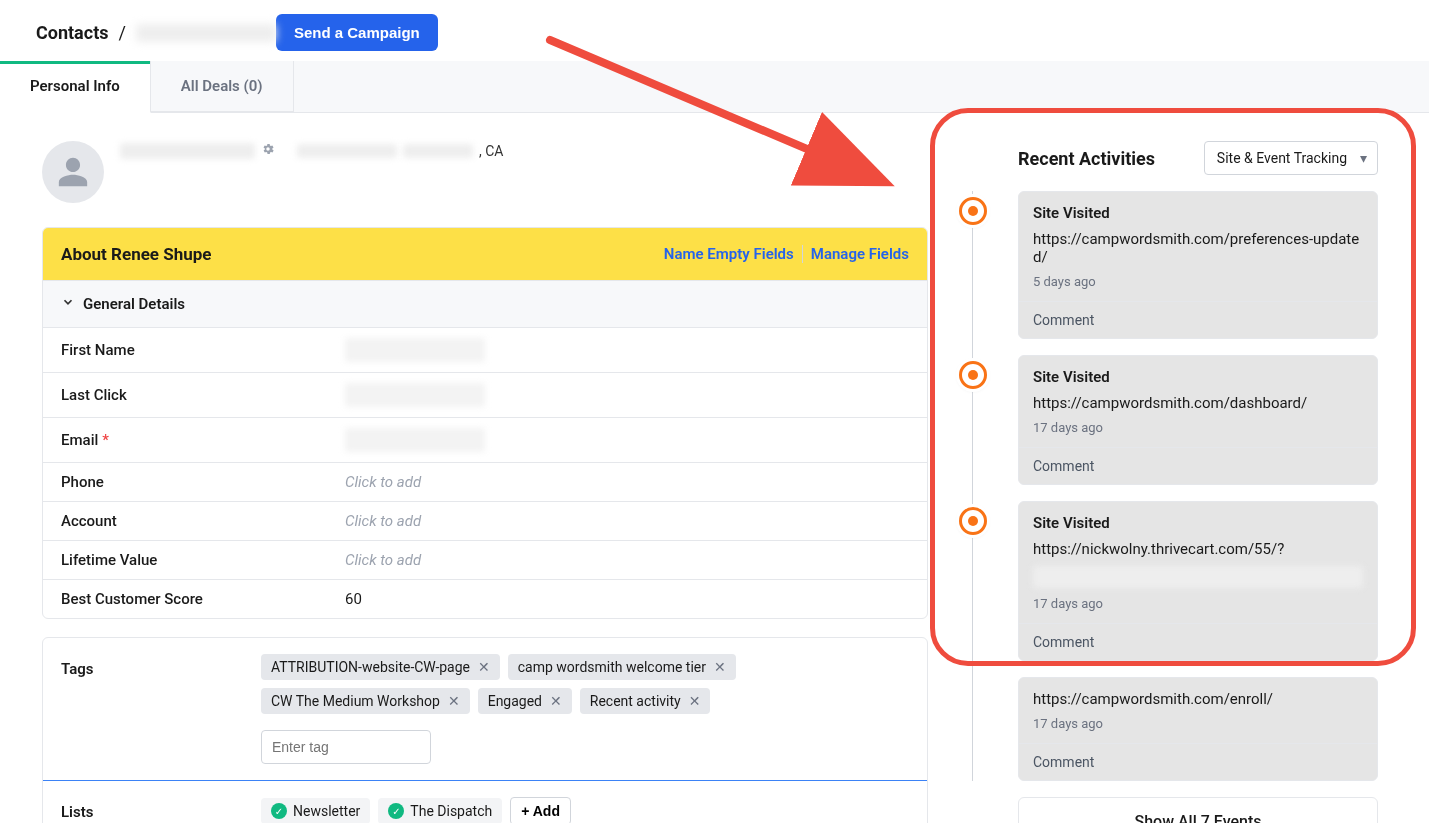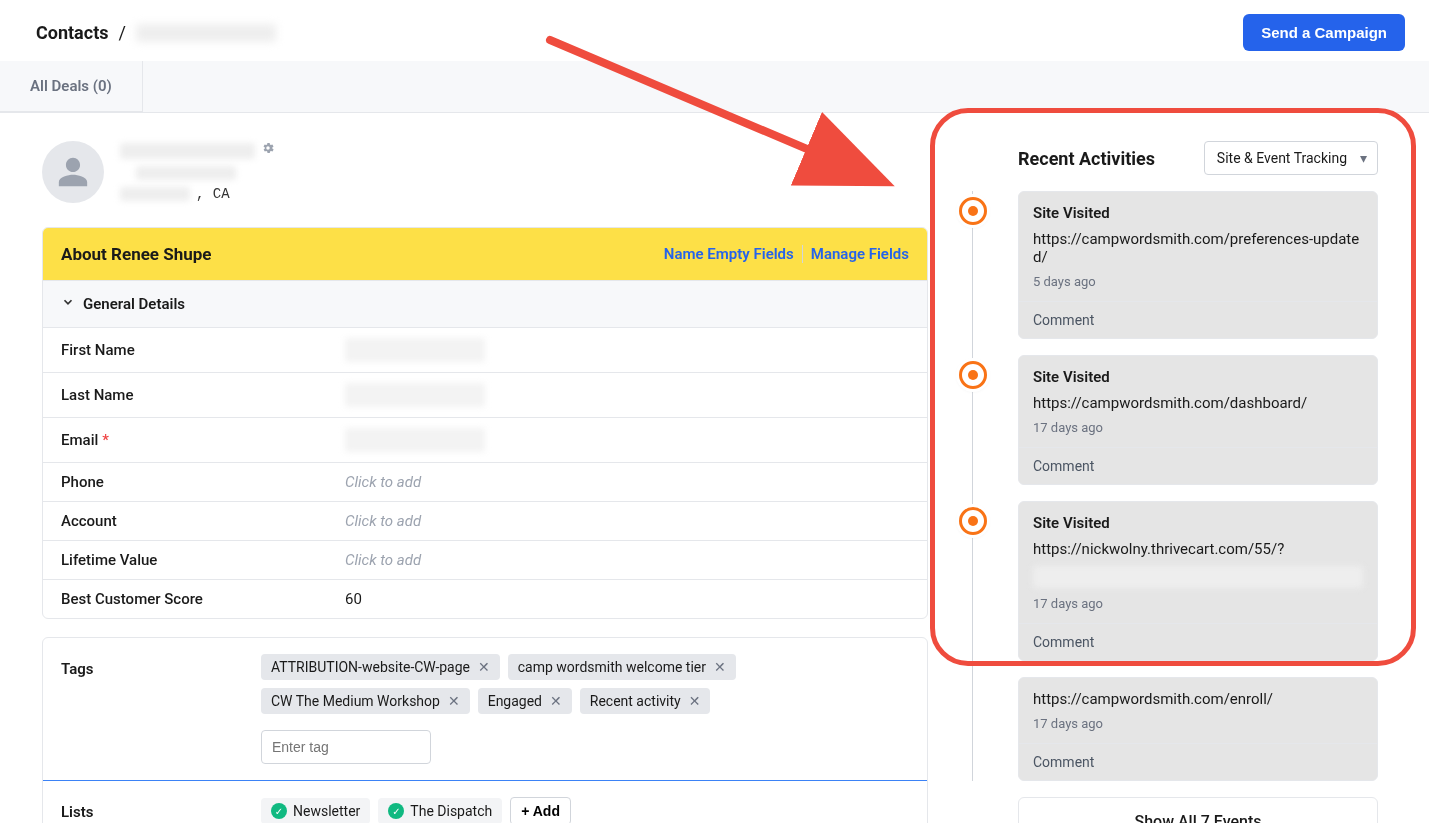--- a/index.html
+++ b/index.html
@@ -1,41 +1,41 @@
 <!DOCTYPE html>
 <html><head>
 <meta charset="utf-8">
 <style>
 * { box-sizing: border-box; margin: 0; padding: 0; }
 body { font-family: -apple-system, BlinkMacSystemFont, "Segoe UI", Roboto, Helvetica, Arial, sans-serif; background: #f9fafb; color: #1a1a1a; }
 .page { width: 1429px; height: 823px; background: #fff; position: relative; overflow: hidden; }
 
 
-.topbar { display: flex; justify-content: space-between; align-items: center; padding: 14px 24px 10px 36px; }
+.topbar { display: flex; align-items: center; padding: 14px 24px 10px 36px; }
 .breadcrumb { font-size: 18px; font-weight: 700; display: flex; align-items: center; gap: 10px; }
 .breadcrumb .slash { font-weight: 400; }
 .breadcrumb .blur { filter: blur(4px); background: #eee; width: 140px; height: 18px; border-radius: 3px; display: inline-block; }
 .btn-primary { background: #2563eb; color: #fff; border-radius: 6px; padding: 10px 18px; font-weight: 600; font-size: 15px; border: none; cursor: pointer; }
 
 
 .tabs { display: flex; border-bottom: 1px solid #e5e7eb; background: #f7f8fa; }
 .tab { padding: 16px 30px; font-size: 15px; font-weight: 600; color: #6b7280; cursor: pointer; background: #f7f8fa; border-right: 1px solid #e5e7eb; border-bottom: 1px solid #e5e7eb; position: relative; }
 .tab.active { background: #fff; color: #1a1a1a; border-bottom: 1px solid #fff; margin-bottom: -1px; }
 .tab.active::before { content:''; position:absolute; top:0; left:0; right:0; height:3px; background:#10b981; }
 
 
 .main { display: flex; padding: 28px 22px 0 42px; gap: 30px; }
 .left { width: 886px; }
 .right { width: 420px; position: relative; }
 
 
 .profile-row { display: flex; align-items: flex-start; gap: 16px; margin-bottom: 24px; }
 .avatar { width: 62px; height: 62px; background:#e5e7eb; border-radius:50%; display:flex; align-items:center; justify-content:center; }
 .avatar svg { width:34px; height:34px; fill:#9ca3af; }
-.profile-info { display:flex; flex-direction:column; gap:6px;font-family:Liberation Mono, monospace; }
+.profile-info { display:flex; flex-direction:row; gap:6px; }
 .blurbox { background:#eee; filter:blur(3px); border-radius:2px; }
 .blurbox.name { width:135px; height:16px; }
 .blurbox.email { width:100px; height:14px; margin-left:16px; }
 .blurbox.loc1 { width:70px; height:14px; }
 .gear { color:#9ca3af; cursor:pointer; }
 .profile-line { display:flex; align-items:center; gap:6px; }
 .loc-suffix { font-size:14px; color:#333; }
 
 
 .card { border:1px solid #e5e7eb; border-radius:6px; overflow:hidden; background:#fff; margin-bottom:18px; }
@@ -103,20 +103,21 @@
   <div class="topbar">
     <div class="breadcrumb">
       <span>Contacts</span>
       <span class="slash">/</span>
       <span class="blur"></span>
     </div>
     <button class="btn-primary">Send a Campaign</button>
   </div>
 
   <div class="tabs">
+    <div class="tab active">Personal Info</div>
     <div class="tab">All Deals (0)</div>
   </div>
 
   <div class="main">
     <div class="left">
 
       <div class="profile-row">
         <div class="avatar">
           <svg viewBox="0 0 24 24">
               <path d="M12 12c2.7 0 5-2.3 5-5s-2.3-5-5-5-5 2.3-5 5 2.3 5 5 5zm0 2c-3.3 0-10 1.7-10 5v3h20v-3c0-3.3-6.7-5-10-5z"></path>
@@ -159,21 +160,21 @@
           <span>General Details</span>
         </div>
 
         <div class="field-row">
           <div class="field-label">First Name</div>
           <div class="field-val">
               <span class="blurval"></span>
             </div>
         </div>
         <div class="field-row">
-          <div class="field-label">Last Name</div>
+          <div class="field-label">Last Click</div>
           <div class="field-val">
               <span class="blurval"></span>
             </div>
         </div>
         <div class="field-row">
           <div class="field-label">
               <span>Email</span>
               <span class="req">*</span>
             </div>
           <div class="field-val">

